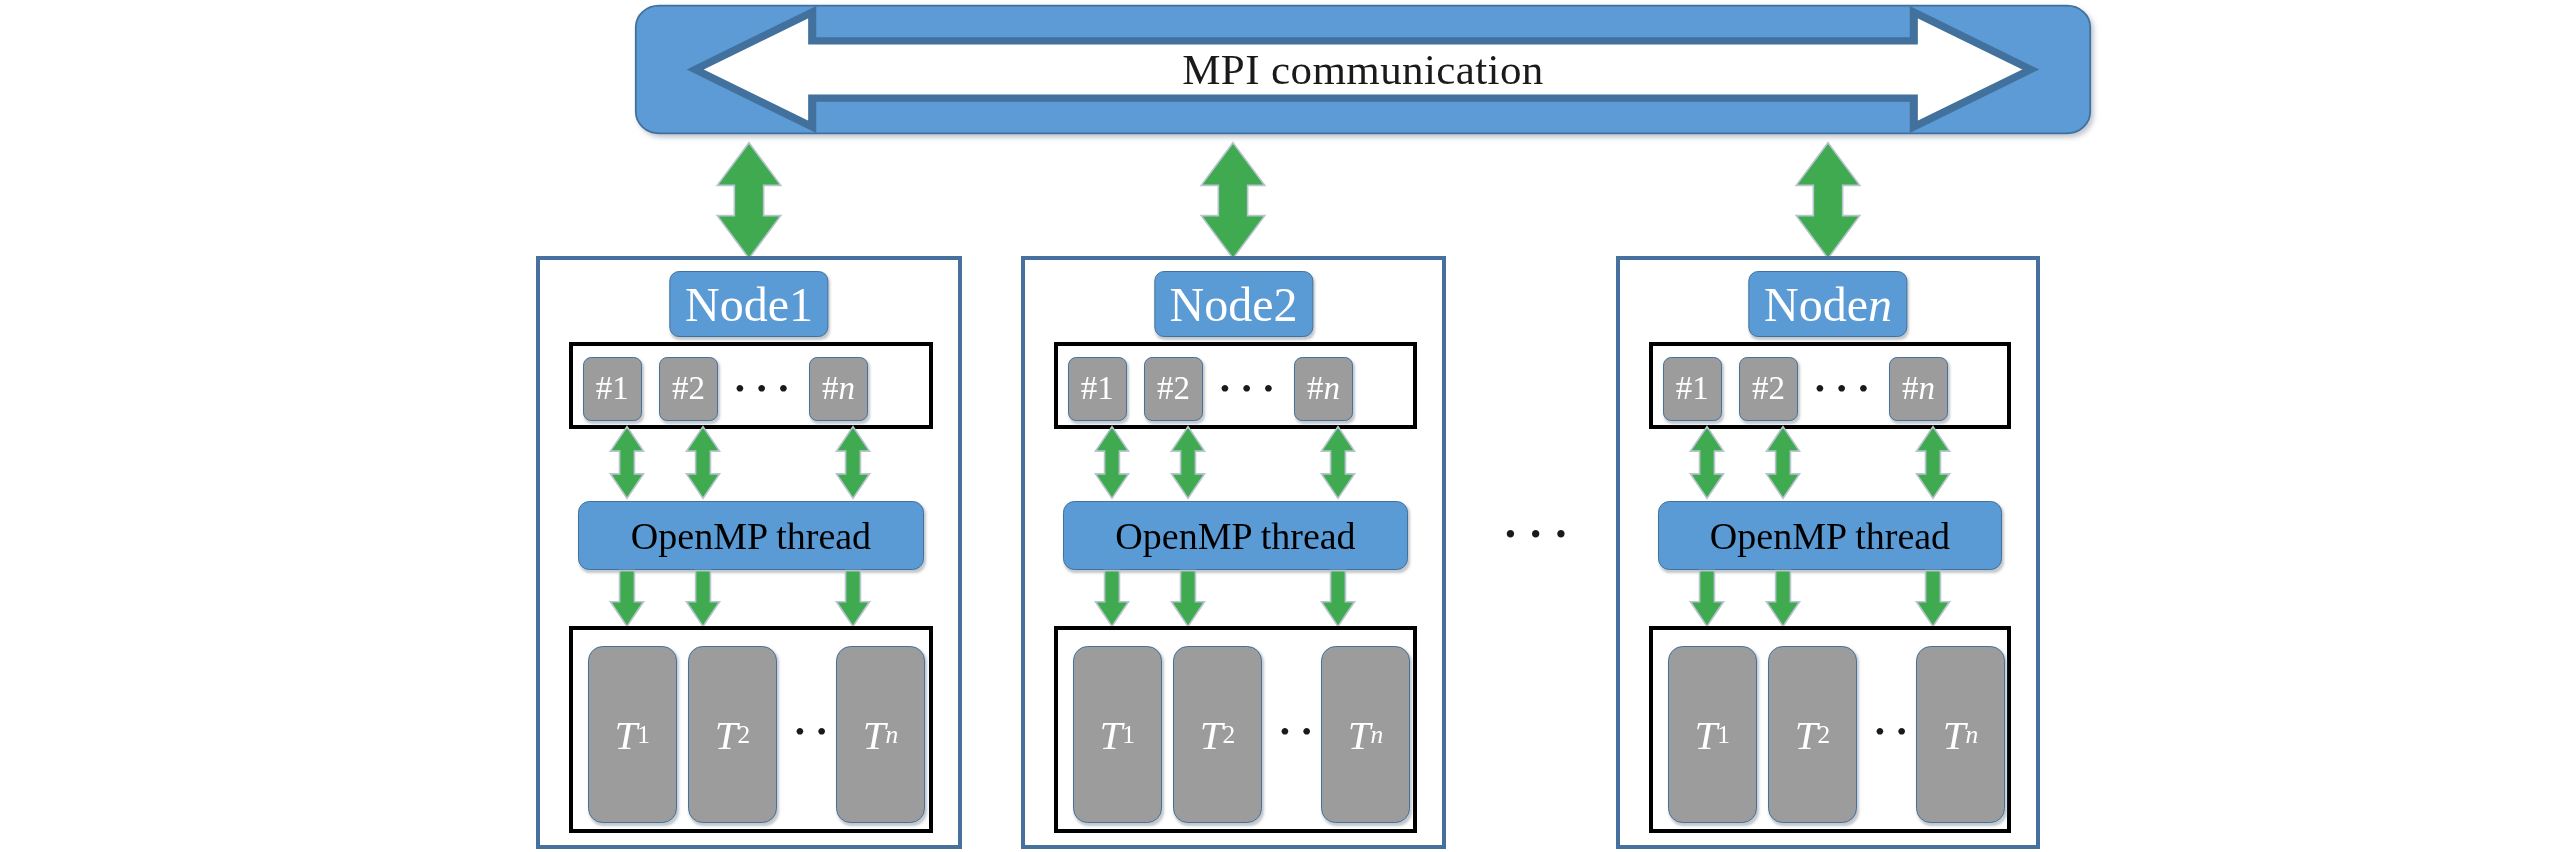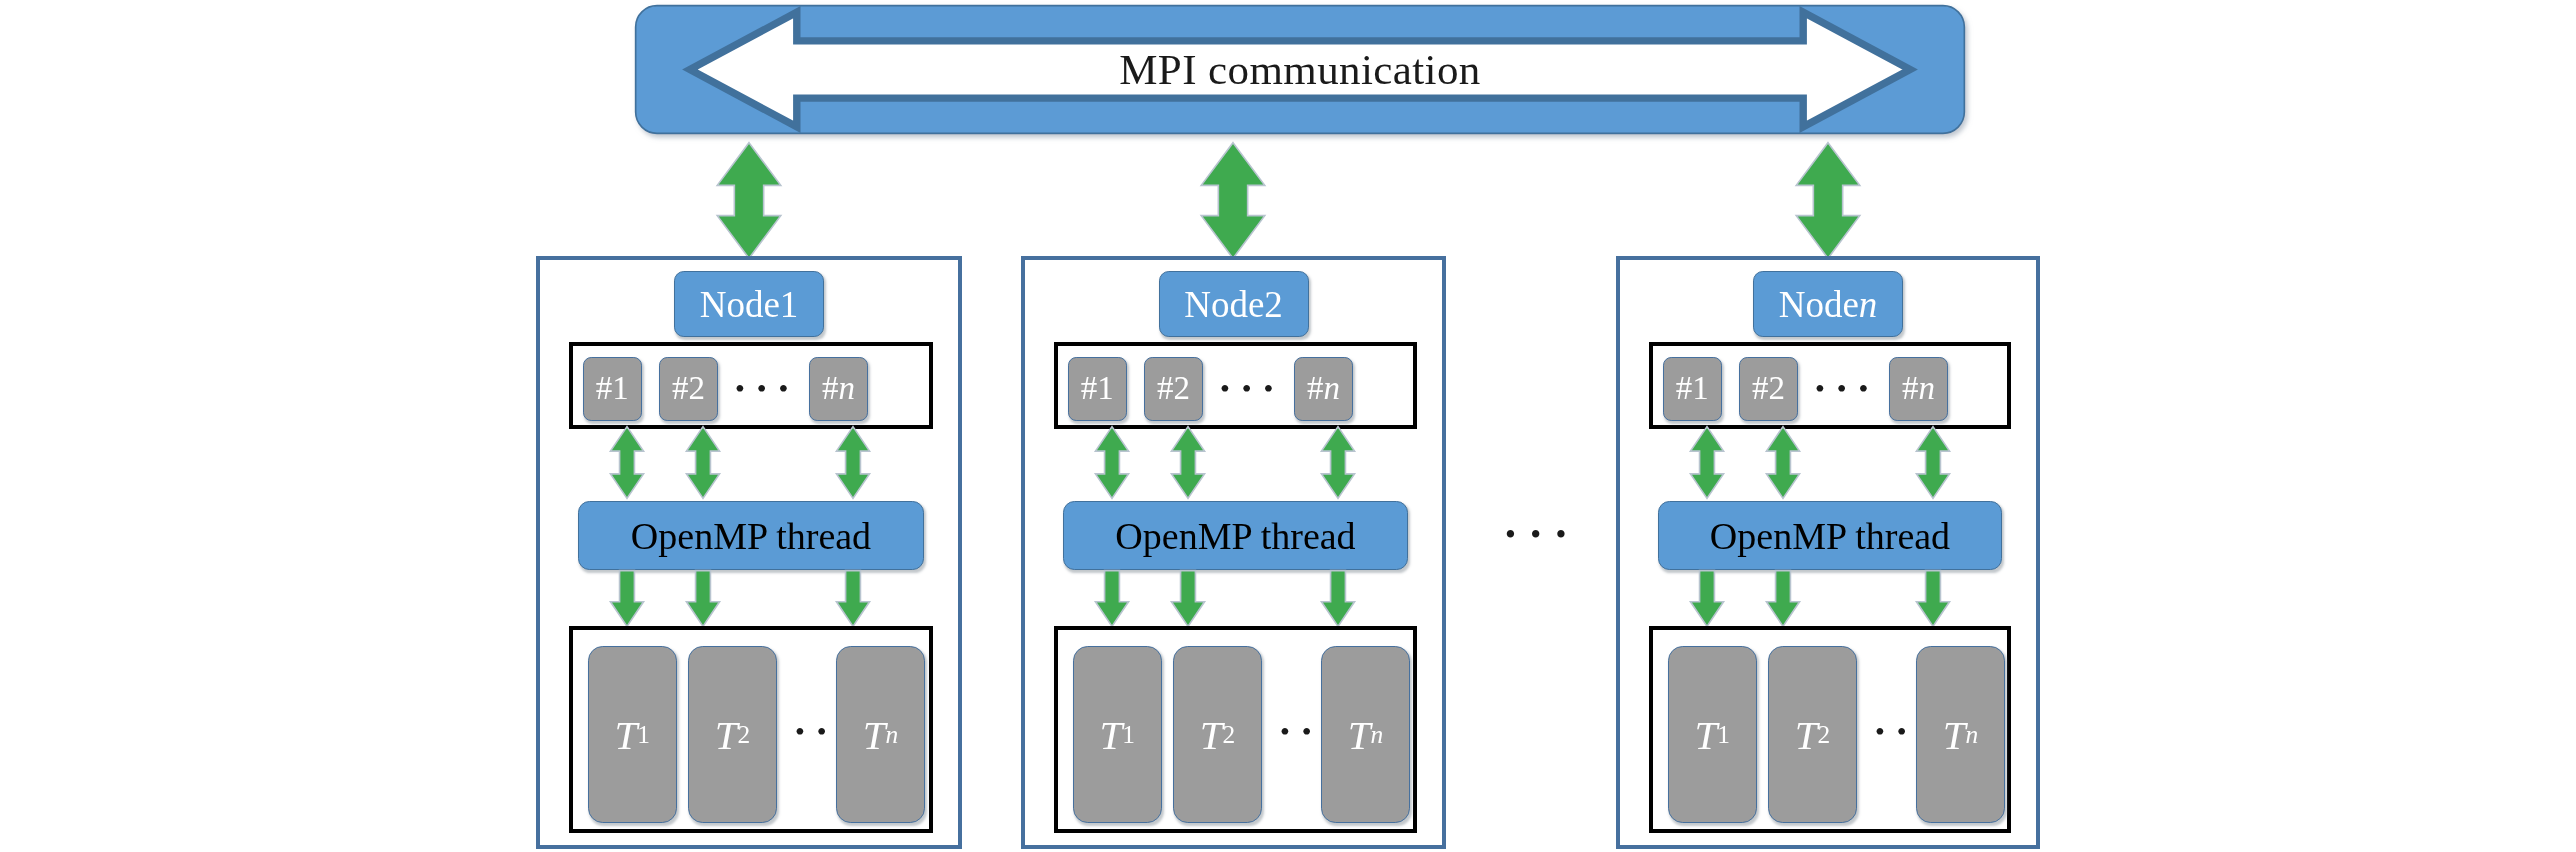--- a/index.html
+++ b/index.html
@@ -17,21 +17,21 @@
     height: 852px;
     background: #ffffff;
     overflow: hidden;
   }
 
   
   .mpi-banner {
     position: absolute;
     left: 634px;
     top: 4.1px;
-    width: 1332px;
+    width: 1458px;
     height: 131px;
   }
   .mpi-banner svg {
     display: block;
     width: 100%;
     height: 100%;
     overflow: visible;
   }
   .mpi-label {
     position: absolute;
@@ -75,21 +75,21 @@
     min-width: 150px;
     height: 66px;
     background: #5b9bd5;
     border: 1.2px solid #41719c;
     border-radius: 9.8px;
     box-shadow: 1.6px 2.5px 2.5px rgba(120,130,140,0.45);
     display: flex;
     align-items: center;
     justify-content: center;
     color: #ffffff;
-    font-size: 37px;
+    font-size: 48px;
     padding: 0 14.7px;
     box-sizing: border-box;
     white-space: nowrap;
   }
   .node-title .ital { font-style: italic; }
 
   
   .rank-box {
     position: absolute;
     top: 82px;

